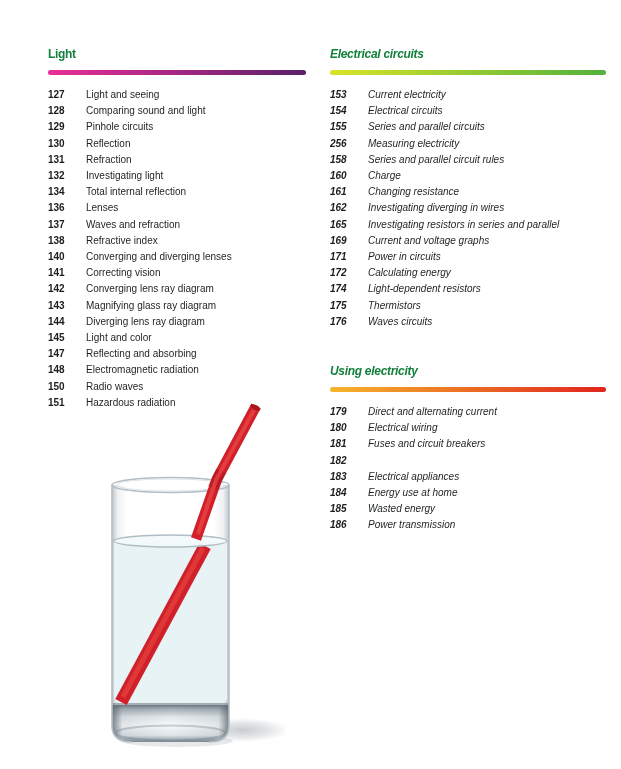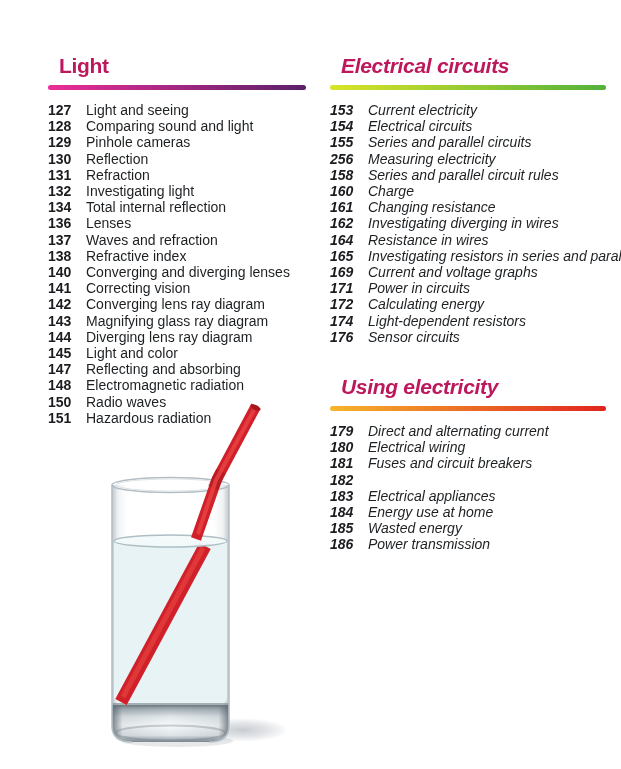--- a/index.html
+++ b/index.html
@@ -8,26 +8,26 @@
     background:#ffffff;
     font-family:"Liberation Sans", sans-serif;
     color:#17191c;
   }
   .toc-col{position:absolute;top:46px;}
   .col-left{left:48px;width:258px;}
   .col-right{left:330px;width:276px;font-style:italic;}
   .section{display:block;}
   .section + .section{margin-top:33px;}
   .section-title{
-    margin:11px;font-size:21px;line-height:17px;font-weight:700;
-    letter-spacing:-0.3px;color:#be185d;
+    margin:0;font-size:12px;line-height:17px;font-weight:700;
+    letter-spacing:-0.3px;color:#15803d;
   }
   .rule{height:5px;border-radius:2.5px;margin-top:7px;}
   .entries{margin-top:12px;}
-  .row{display:flex;line-height:16.2px;font-size:14px;white-space:nowrap;}
+  .row{display:flex;line-height:16.2px;font-size:10px;white-space:nowrap;}
   .row .num{flex:0 0 38px;font-weight:700;color:#1a1c1f;}
   .row .title{flex:1;font-weight:400;color:#1d2023;}
   .illustration{position:absolute;left:95px;top:396px;width:190px;height:370px;}
   .illustration svg{display:block;width:100%;height:100%;}
 </style>
 </head>
 <body>
 
 <div class="toc-col col-left">
   <div class="section">
@@ -39,21 +39,21 @@
     <span class="title">Light and seeing</span>
   </div>
 
   <div class="row">
     <span class="num">128</span>
     <span class="title">Comparing sound and light</span>
   </div>
 
   <div class="row">
     <span class="num">129</span>
-    <span class="title">Pinhole cameras</span>
+    <span class="title">Pinhole circuits</span>
   </div>
 
   <div class="row">
     <span class="num">130</span>
     <span class="title">Reflection</span>
   </div>
 
   <div class="row">
     <span class="num">131</span>
     <span class="title">Refraction</span>
@@ -175,24 +175,20 @@
   <div class="row">
     <span class="num">161</span>
     <span class="title">Changing resistance</span>
   </div>
 
   <div class="row">
     <span class="num">162</span>
     <span class="title">Investigating diverging in wires</span>
   </div>
 
-  <div class="row">
-    <span class="num">164</span>
-    <span class="title">Resistance in wires</span>
-  </div>
 
   <div class="row">
     <span class="num">165</span>
     <span class="title">Investigating resistors in series and parallel</span>
   </div>
 
 
   <div class="row">
     <span class="num">169</span>
     <span class="title">Current and voltage graphs</span>
@@ -206,24 +202,28 @@
   <div class="row">
     <span class="num">172</span>
     <span class="title">Calculating energy</span>
   </div>
 
   <div class="row">
     <span class="num">174</span>
     <span class="title">Light-dependent resistors</span>
   </div>
 
+  <div class="row">
+    <span class="num">175</span>
+    <span class="title">Thermistors</span>
+  </div>
 
   <div class="row">
     <span class="num">176</span>
-    <span class="title">Sensor circuits</span>
+    <span class="title">Waves circuits</span>
   </div>
 </div>
   </div>
   <div class="section">
     <h2 class="section-title">Using electricity</h2>
     <div class="rule" style="background: linear-gradient(90deg, rgb(246, 181, 43), rgb(225, 36, 30));"></div>
     <div class="entries">
   <div class="row">
     <span class="num">179</span>
     <span class="title">Direct and alternating current</span>

